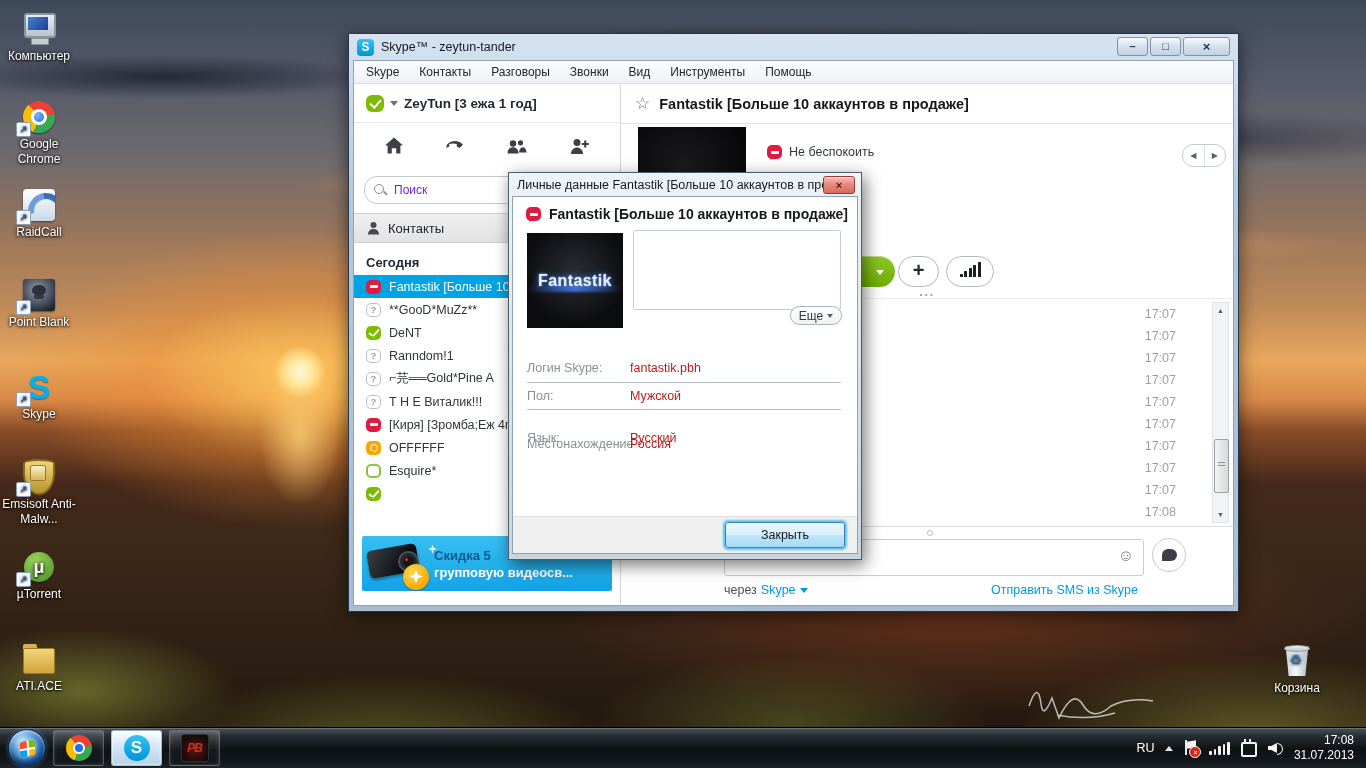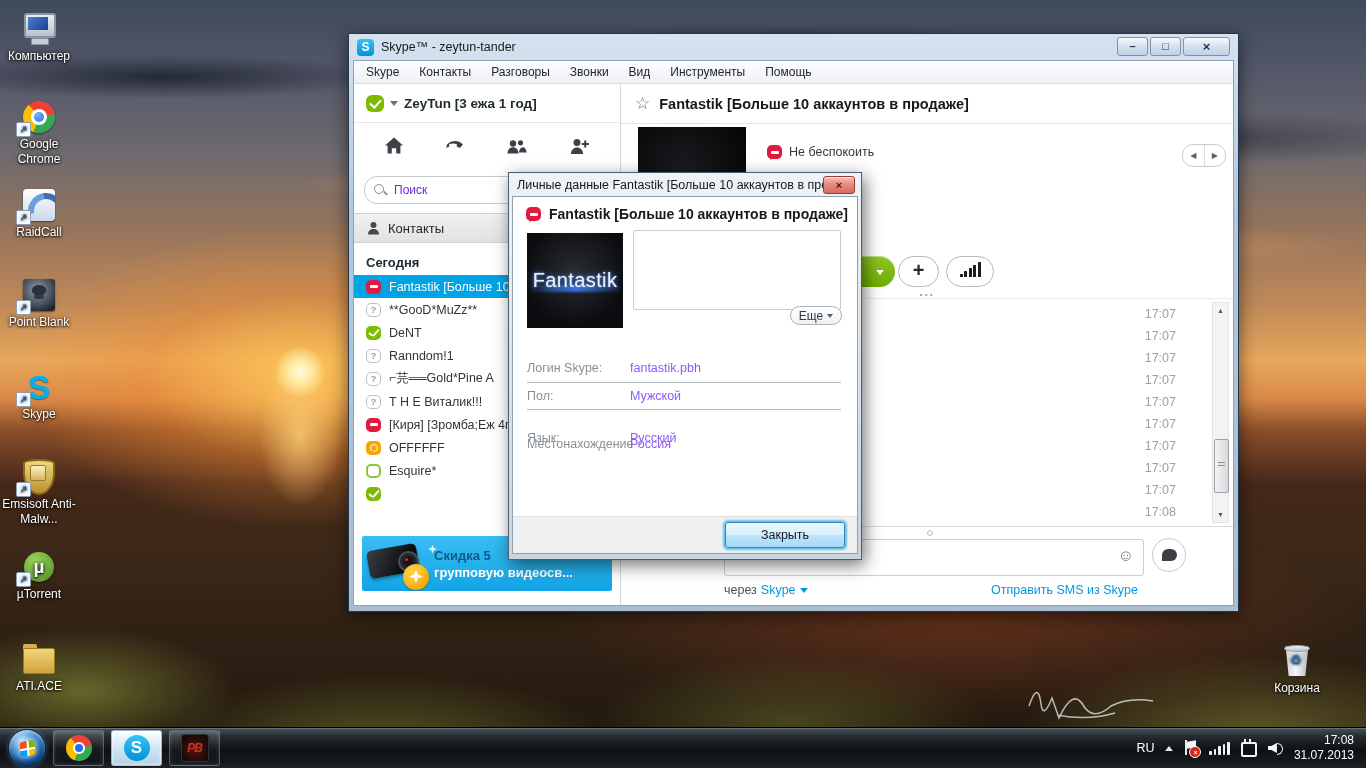--- a/index.html
+++ b/index.html
@@ -199,27 +199,27 @@
   #dlg{position:absolute;left:508px;top:172px;width:354px;height:388px;z-index:12;box-sizing:border-box;
     border:1px solid #4f5d6a;background:linear-gradient(#eef3f8,#c8d4de);padding:0 3px 3px;box-shadow:3px 5px 16px rgba(0,0,0,.55)}
   .dtitle{height:23px;display:flex;align-items:center;padding:0 3px 0 5px;font-size:12.5px;color:#141a20}
   .dtext{flex:1;white-space:nowrap;overflow:hidden}
   .dclose{width:30px;height:16px;border:1px solid #9b3a34;border-radius:3px;background:linear-gradient(#f8c0ba,#e88a80 45%,#d96a62);color:#5c1410;font-size:11px;font-weight:bold;display:flex;align-items:center;justify-content:center;box-shadow:inset 0 1px 0 rgba(255,255,255,.5)}
   .dbody{position:relative;background:#fff;border:1px solid #8fa1b0;height:358px;box-sizing:border-box;overflow:hidden}
   .dhead{position:absolute;left:13px;top:9px;display:flex;align-items:center;gap:8px}
   .dhname{font-weight:bold;font-size:14px;color:#16191c;white-space:nowrap}
   .dava{position:absolute;left:14px;top:36px;width:96px;height:95px;background:radial-gradient(circle at 50% 42%,#2a2d33,#0b0c0f 72%);display:flex;align-items:center;justify-content:center;overflow:hidden}
   .dava::before{content:"";position:absolute;left:0;top:52px;width:96px;height:7px;background:linear-gradient(90deg,rgba(40,90,200,0),rgba(70,130,255,.8),rgba(40,90,200,0));filter:blur(1px)}
-  .davatx{position:relative;color:#eceef2;font-weight:normal;font-size:20px;letter-spacing:.4px;text-shadow:0 0 7px #3b82f6,0 0 2px #9cc2ff}
+  .davatx{position:relative;color:#eceef2;font-weight:bold;font-size:16px;letter-spacing:.4px;text-shadow:0 0 7px #3b82f6,0 0 2px #9cc2ff}
   .mood{position:absolute;left:120px;top:33px;width:208px;height:80px;border:1px solid #c5cdd4;border-radius:2px;box-sizing:border-box}
   .more{position:absolute;left:277px;top:109px;width:52px;height:19px;border:1px solid #aab4bc;border-radius:10px;background:linear-gradient(#fff,#eef1f3);display:flex;align-items:center;justify-content:center;gap:4px;font-size:12px;color:#33383d;box-sizing:border-box}
   .mcaret{width:0;height:0;border:3.5px solid transparent;border-top:4.5px solid #5a6065;margin-top:4px}
   .frow{position:absolute;left:14px;right:16px;display:flex;font-size:12.5px}
   .flab{width:103px;color:#8a9097;flex:none}
-  .fval{color:#8b5cf6}
+  .fval{color:#b91c1c}
   .fdiv{position:absolute;left:14px;right:16px;border-bottom:1px solid #b5bcc2}
   .dfoot{position:absolute;left:0;right:0;bottom:0;height:36px;background:#f0f0f0;border-top:1px solid #dfdfdf}
   .okbtn{position:absolute;right:12px;top:5px;width:120px;height:26px;border:1px solid #3c7fb1;border-radius:3px;
     background:linear-gradient(#eaf6fd,#d9f0fc 48%,#bee6fd 50%,#a7d9f5);font-size:12.5px;color:#141a20;
     display:flex;align-items:center;justify-content:center;box-shadow:0 0 2px 2px #5ec3f0;box-sizing:border-box}
 </style>
 </head>
 <body>
 
 <div id="wall"></div>

